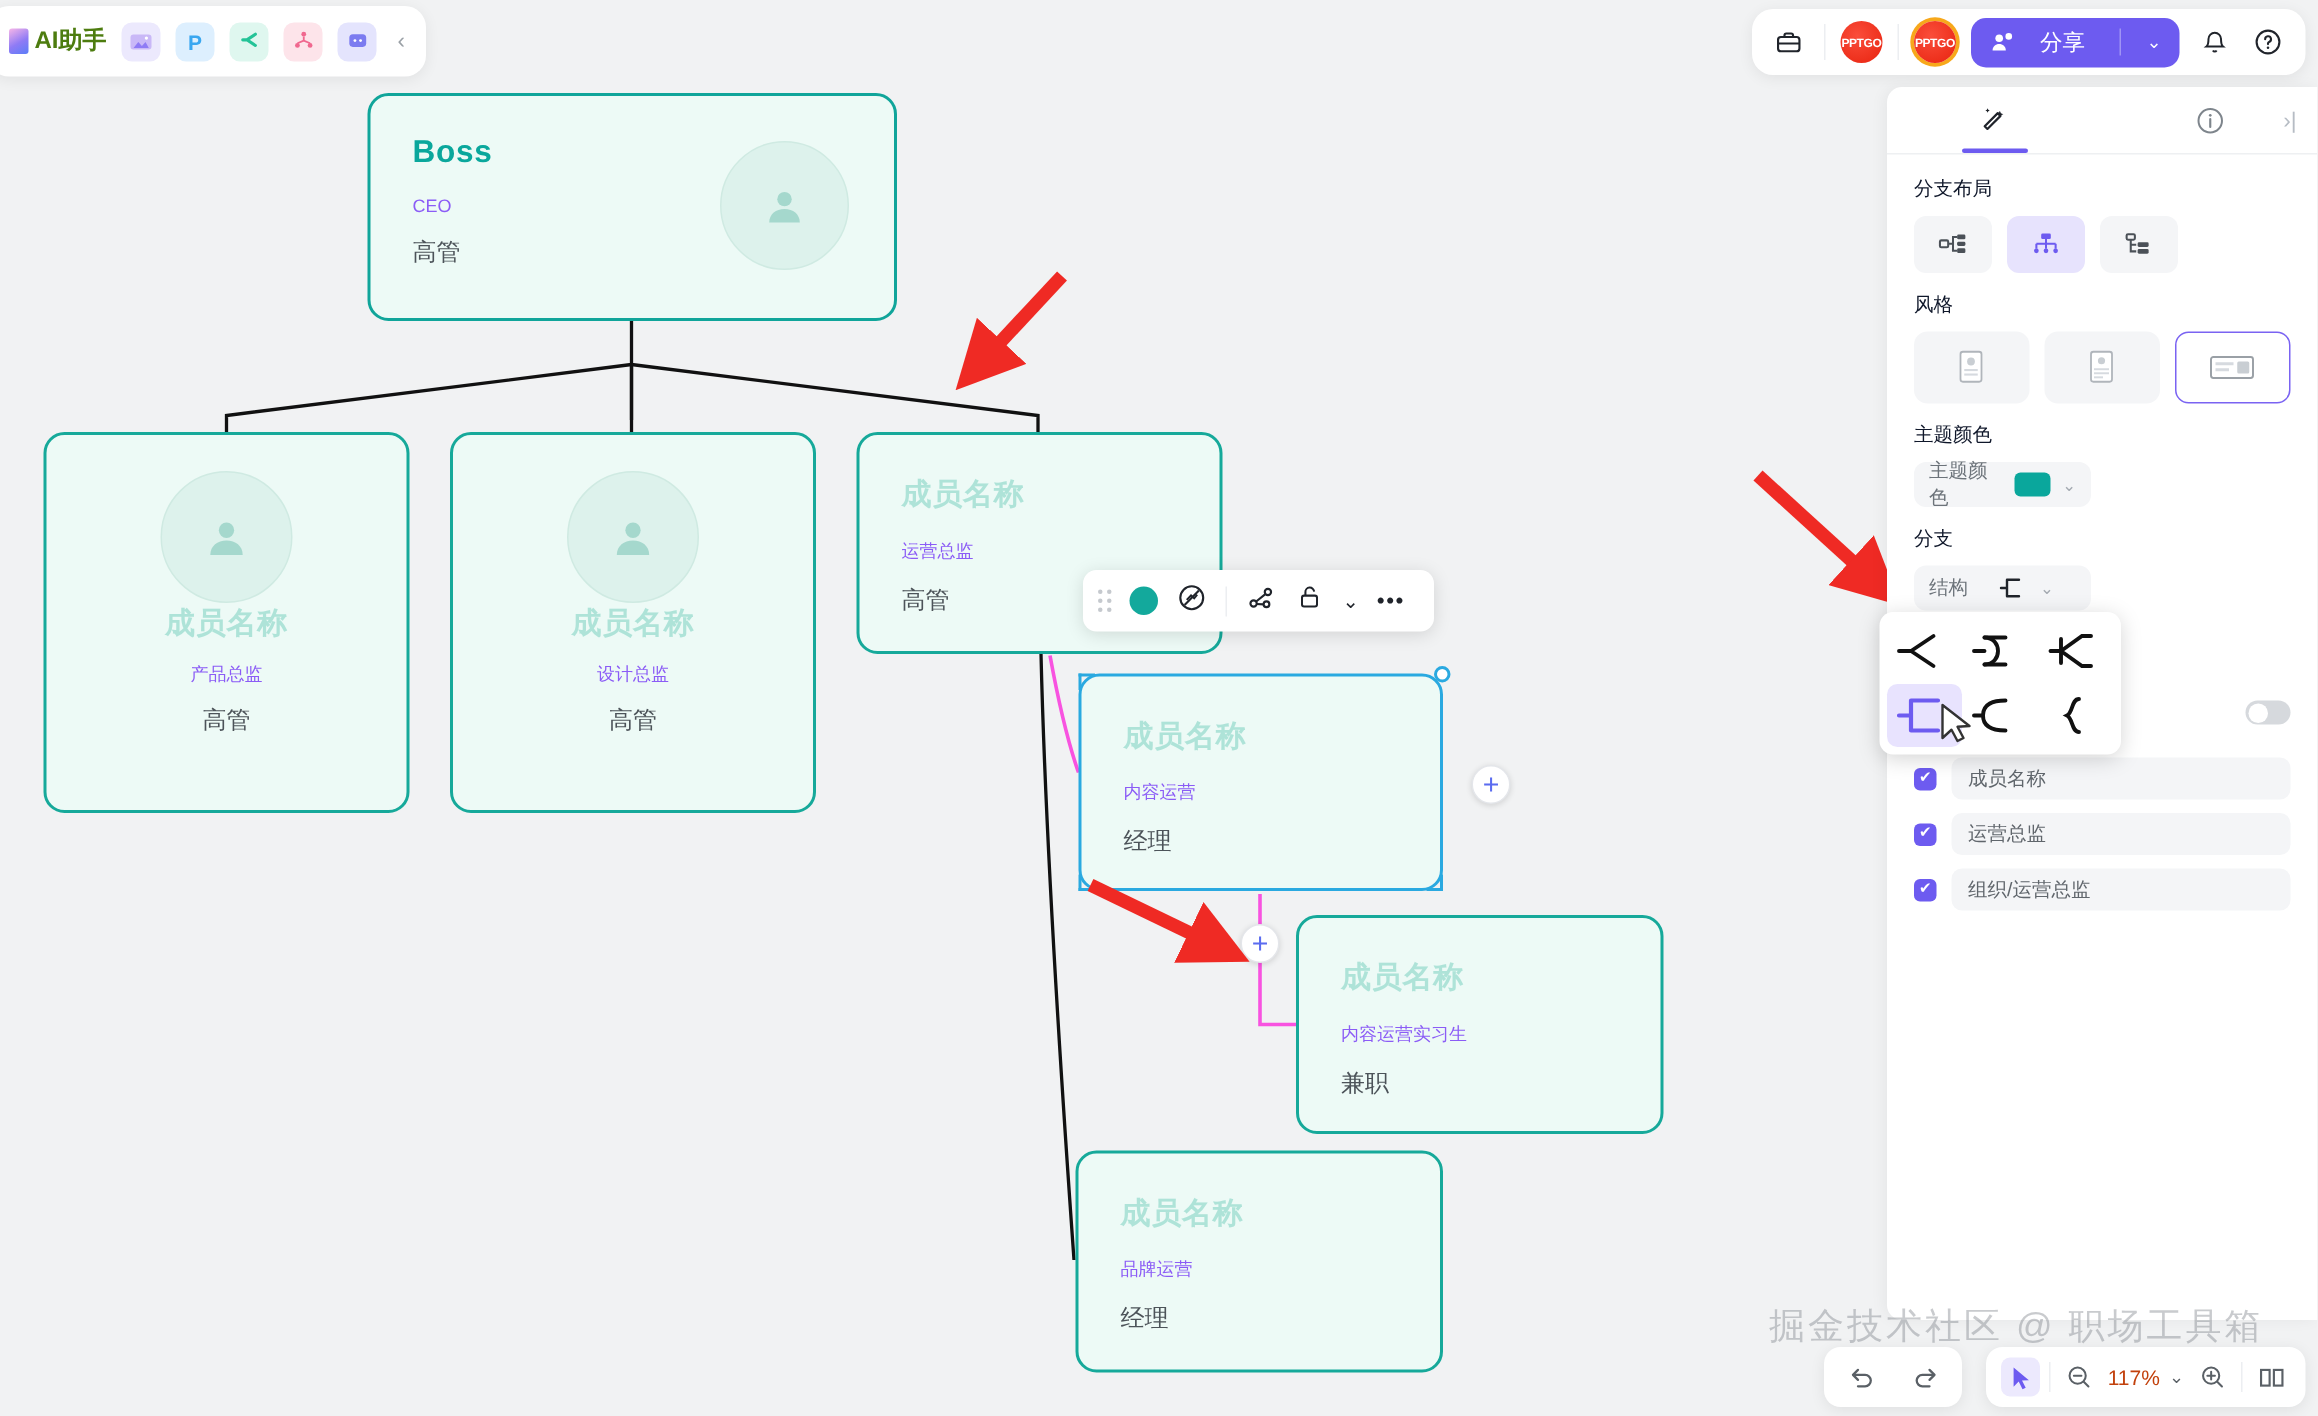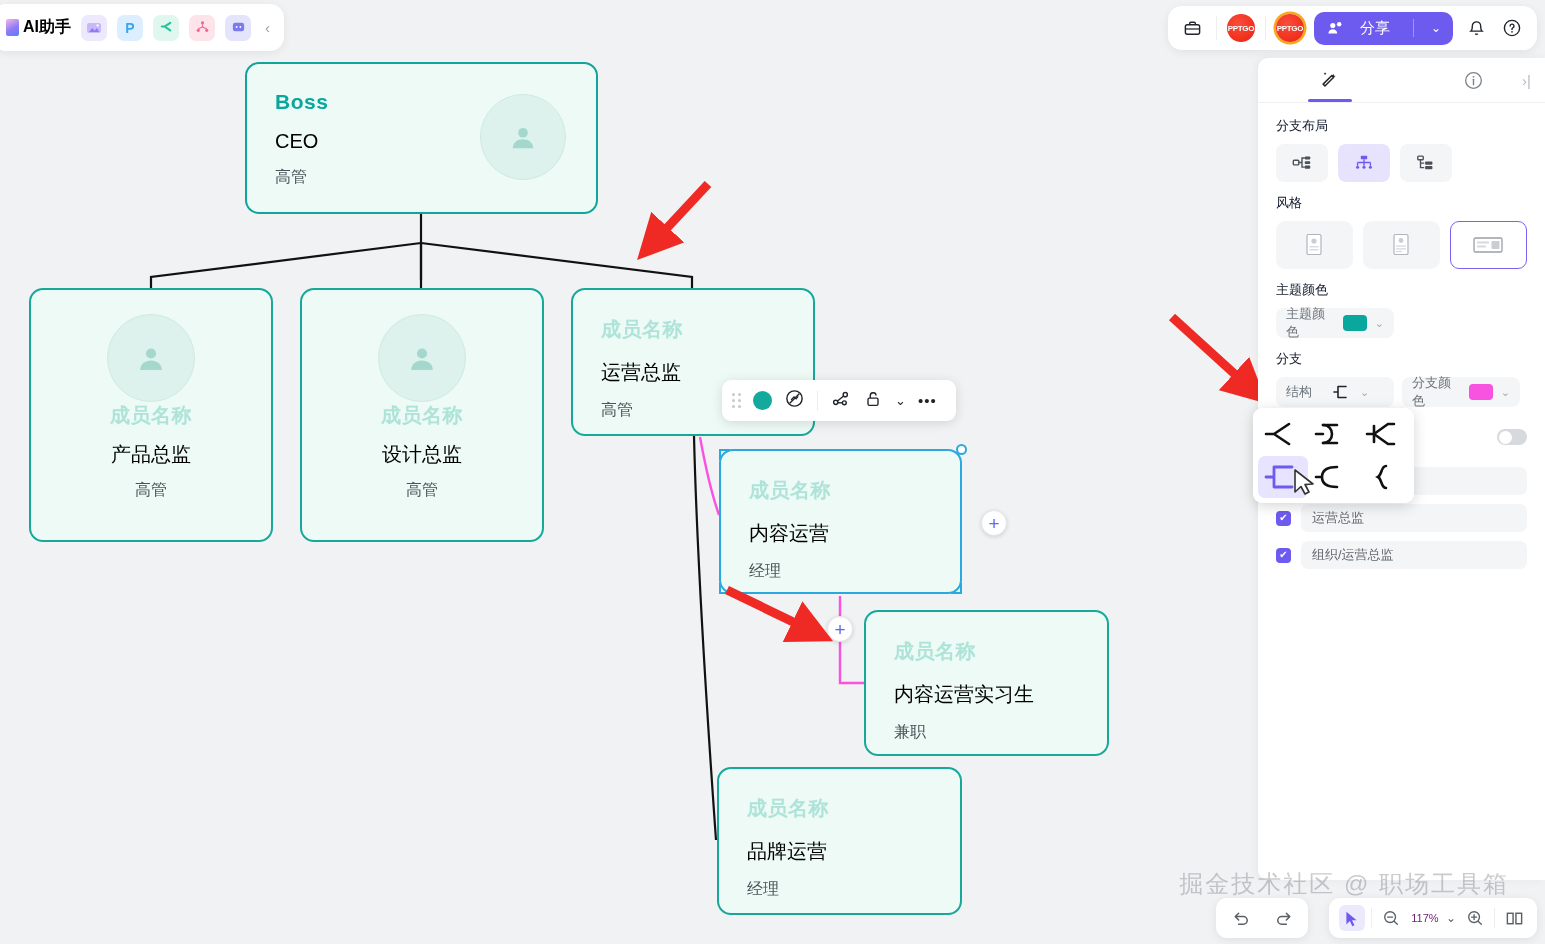--- a/index.html
+++ b/index.html
@@ -21,21 +21,21 @@
     border: 2px solid #16a99a;
     border-radius: 14px;
   }
   .node.boss { border-color:#10a59a; }
   .node.sel  { border-color:#2aa9e0; }
   .node-title {
     font-size: 20px; font-weight: bold; color: #aee3d8;
     letter-spacing: .5px;
   }
   .node.boss .node-title { color:#0aa79c; font-size:21px; }
-  .node-sub { font-size: 20px; color: #000000; }
+  .node-sub { font-size: 12px; color: #8b5cf6; }
   .node-sub2 { font-size: 16px; color: #4c5359; }
 
   .node.left-align { padding: 26px 0 0 28px; }
   .node.left-align .node-sub { margin-top: 16px; }
   .node.left-align .node-sub2 { margin-top: 14px; }
 
   .node.centered { display:flex; flex-direction:column; align-items:center; padding-top: 24px; }
   .node.centered .node-sub { margin-top: 12px; }
   .node.centered .node-sub2 { margin-top: 12px; }
 
@@ -66,21 +66,21 @@
     color:#5b6cf0; font-size:19px; line-height:1; font-weight:400;
   }
 
   
   #tl-bar {
     position:absolute; left:-8px; top:4px; height:47px;
     background:#fff; border-radius: 14px;
     box-shadow: 0 2px 10px rgba(0,0,0,.07);
     display:flex; align-items:center; padding: 0 10px 0 14px; gap:10px;
   }
-  #tl-bar .ai-label { font-size:16px; font-weight:bold; color:#000000; display:flex; align-items:center; gap:4px;}
+  #tl-bar .ai-label { font-size:16px; font-weight:bold; color:#4d7c0f; display:flex; align-items:center; gap:4px;}
   .m-logo { width:13px; height:17px; background:linear-gradient(150deg,#f7b6e8,#8f7bf5 55%,#5b7df8); border-radius:2px; }
   .sq-icon { width:26px; height:26px; border-radius:7px; display:flex; align-items:center; justify-content:center; font-size:14px; font-weight:bold;}
   .sq-1 { background:#ece9fd; }
   .sq-2 { background:#ddeffe; color:#3aa7f0; }
   .sq-3 { background:#dff7ef; color:#24c397; }
   .sq-4 { background:#fde4ea; color:#f0688f; }
   .sq-5 { background:#e4e4fd; color:#7b7bf0; }
   .chev-left { color:#9aa0a6; font-size:15px; padding:0 4px; }
 
   
@@ -132,21 +132,21 @@
     width:80px;height:48px;border-radius:9px;background:#f4f5f7;
     display:flex;align-items:center;justify-content:center;
   }
   .style-box.active { background:#fff; border:1.5px solid #7a63f2; }
   .field {
     background:#f4f5f7;border-radius:8px;height:30px;display:flex;align-items:center;
     padding:0 10px; gap:8px; font-size:13px; color:#6c737a;
   }
   .swatch { width:26px;height:16px;border-radius:4px; }
   .field .chev { color:#a5abb2; font-size:11px; }
-  .row2 { display:flex; gap:8px; }
+  .row2 { display:flex; gap:8px;flex-direction:column; }
 
   
   #struct-pop {
     position:absolute; left:1253px; top:408px; width:161px; height:95px;
     background:#fff; border-radius:9px; box-shadow:0 3px 14px rgba(0,0,0,.17);
     padding:5px; display:grid; grid-template-columns:repeat(3,1fr); grid-template-rows:repeat(2,1fr);
     z-index:40;
   }
   #struct-pop .s-cell{ display:flex;align-items:center;justify-content:center;border-radius:7px; }
   #struct-pop .s-cell.active{ background:#e8e3fe; }
@@ -185,21 +185,21 @@
     background:#fff;border-radius:11px;box-shadow:0 2px 10px rgba(0,0,0,.08);
     display:flex;align-items:center;padding:0 10px;gap:6px;
   }
   #ur-bar {
     position:absolute; right:237px; bottom:6px; height:40px;
     background:#fff;border-radius:11px;box-shadow:0 2px 10px rgba(0,0,0,.08);
     display:flex;align-items:center;padding:0 12px;gap:16px;
   }
   .ic-btn { width:26px;height:26px;display:flex;align-items:center;justify-content:center;color:#5a6066;border-radius:6px;}
   .ic-btn.active { background:#ece9fd; color:#6d5bf0;}
-  .zoom-pct { font-size:11px; color:#701a75; min-width:30px; text-align:center;}
+  .zoom-pct { font-size:14px; color:#c2410c; min-width:30px; text-align:center;}
   .bl-sep { width:1px;height:20px;background:#eceef1;}
 
   
   #watermark {
     position:absolute; right:36px; bottom:44px;
     font-size:24px; color:rgba(120,125,132,.40);
     letter-spacing:2px; white-space:nowrap; font-family:Liberation Sans, sans-serif;
   }
 </style>
 </head>

